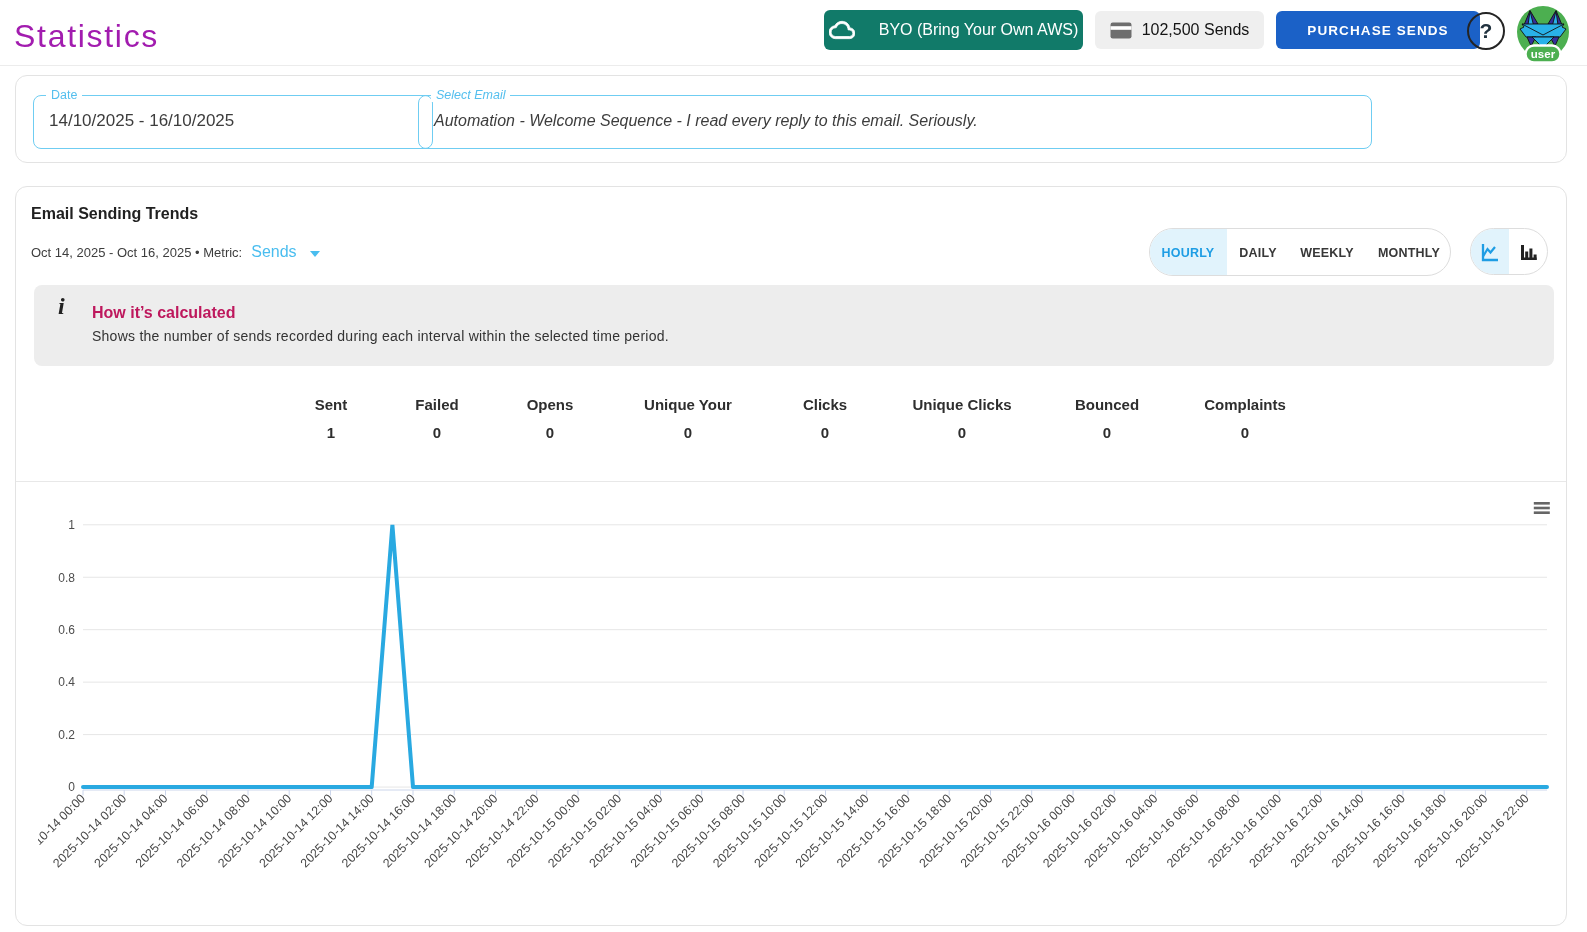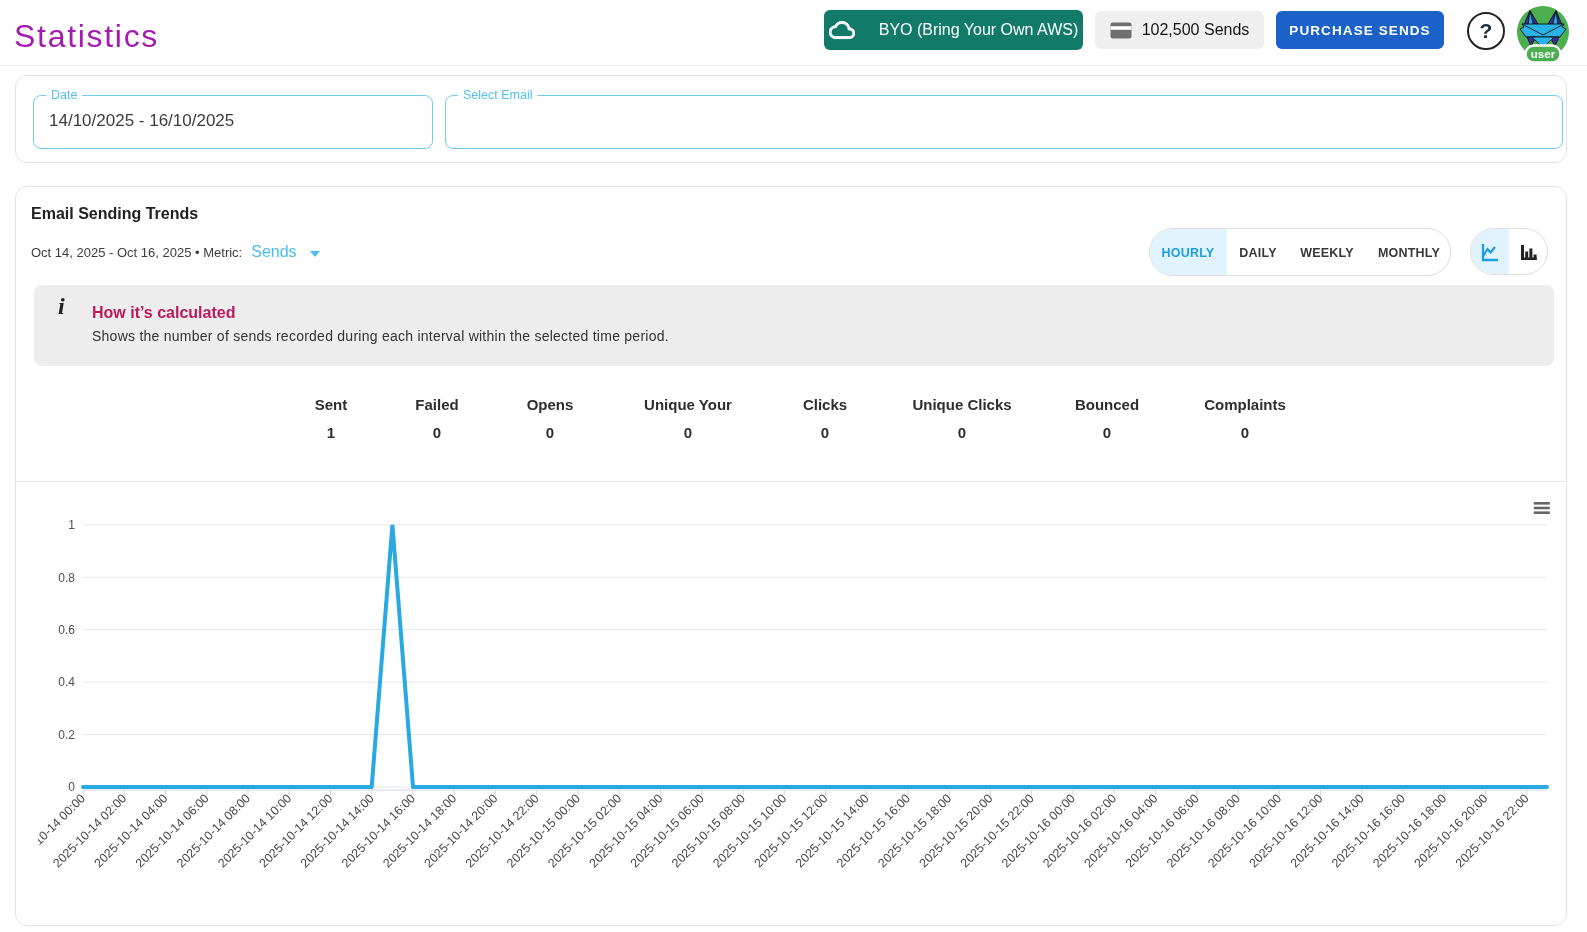--- a/index.html
+++ b/index.html
@@ -1,21 +1,21 @@
 <!DOCTYPE html>
 <html><head>
 <meta charset="utf-8">
 <style>
 * { margin:0; padding:0; box-sizing:border-box; }
 html,body { width:1587px; height:932px; background:#fff; font-family:"Liberation Sans", sans-serif; overflow:hidden; position:relative; }
 #hdr { position:absolute; left:0; top:0; width:1587px; height:66px; background:#fff; border-bottom:1px solid #ececec; }
 #title { position:absolute; left:14px; top:4px; font-size:32px; letter-spacing:1.7px; color:#a21caf;margin-top:14px; }
 #byo { position:absolute; left:824px; top:10px; width:259px; height:40px; background:#117a69; border-radius:6px; color:#fff; font-size:16px; display:flex; align-items:center; justify-content:center; gap:24px; }
 #credits { position:absolute; left:1095px; top:11px; width:169px; height:38px; background:#efefef; border-radius:6px; color:#141414; font-size:16px; display:flex; align-items:center; justify-content:center; gap:10px; }
-#purchase { position:absolute; left:1276px; top:11px; width:168px; height:38px; background:#1b61c7; border-radius:6px; color:#fff; font-size:13.5px; font-weight:bold; letter-spacing:1.1px; display:flex; align-items:center; justify-content:center; }
+#purchase { position:absolute; left:1276px; top:11px; width:204px; height:38px; background:#1b61c7; border-radius:6px; color:#fff; font-size:13.5px; font-weight:bold; letter-spacing:1.1px; display:flex; align-items:center; justify-content:center; }
 #help { position:absolute; left:1467px; top:12px; width:38px; height:38px; border:2px solid #242424; border-radius:50%; display:flex; align-items:center; justify-content:center; font-size:21px; font-weight:bold; color:#21323f; }
 #card1 { position:absolute; left:15px; top:75px; width:1552px; height:88px; background:#fff; border:1px solid #e3e3e3; border-radius:12px; }
 .field { position:absolute; top:19px; height:54px; border:1.5px solid #6fcdf2; border-radius:8px; }
 .flabel { position:absolute; top:-8px; left:12px; background:#fff; padding:0 5px; font-size:12.5px; color:#54bfee;text-align:center; }
 .fval { position:absolute; left:15px; top:16px; font-size:16px; color:#3d3d3d; white-space:nowrap; }
 #card2 { position:absolute; left:15px; top:186px; width:1552px; height:740px; background:#fff; border:1px solid #e3e3e3; border-radius:12px; }
 #c2title { position:absolute; left:15px; top:18px; font-size:16px; font-weight:bold; color:#212121; }
 #c2sub { position:absolute; left:15px; top:56px; font-size:13px; color:#3d3d3d; }
 #c2sub .sends { font-size:16px; color:#49bdef; margin-left:9px; }
 #tg { position:absolute; left:1133px; top:41px; width:302px; height:48px; border:1px solid #ddd; border-radius:24px; background:#fff; overflow:hidden; }
@@ -67,22 +67,23 @@
     </g>
     <rect x="8.5" y="39.5" width="35" height="17" rx="8.5" fill="#4caf50" stroke="#fff" stroke-width="2.4"></rect>
     <text x="26" y="52" text-anchor="middle" font-size="11.5" font-weight="bold" fill="#fff" style="font-family:'Liberation Sans',sans-serif">user</text>
   </svg>
 </div>
 <div id="card1">
   <div class="field" style="left:17px; width:400px;">
     <div class="flabel">Date</div>
     <div class="fval" style="font-size:17px; top:15px;">14/10/2025 - 16/10/2025</div>
   </div>
-  <div class="field" style="left:429px; width:1118px;">
+  <div class="field" style="left:402px; width:954px;font-style:italic;">
     <div class="flabel">Select Email</div>
+    <div class="fval">Automation - Welcome Sequence - I read every reply to this email. Seriously.</div>
   </div>
 </div>
 <div id="card2">
   <div id="c2title">Email Sending Trends</div>
   <div id="c2sub">Oct 14, 2025 - Oct 16, 2025 • Metric:<span class="sends">Sends</span>
     <svg width="10" height="6" viewBox="0 0 10 6" style="margin-left:10px;">
         <polygon points="0,0 10,0 5,6" fill="#49bdef"></polygon>
       </svg>
   </div>
   <div id="tg">

